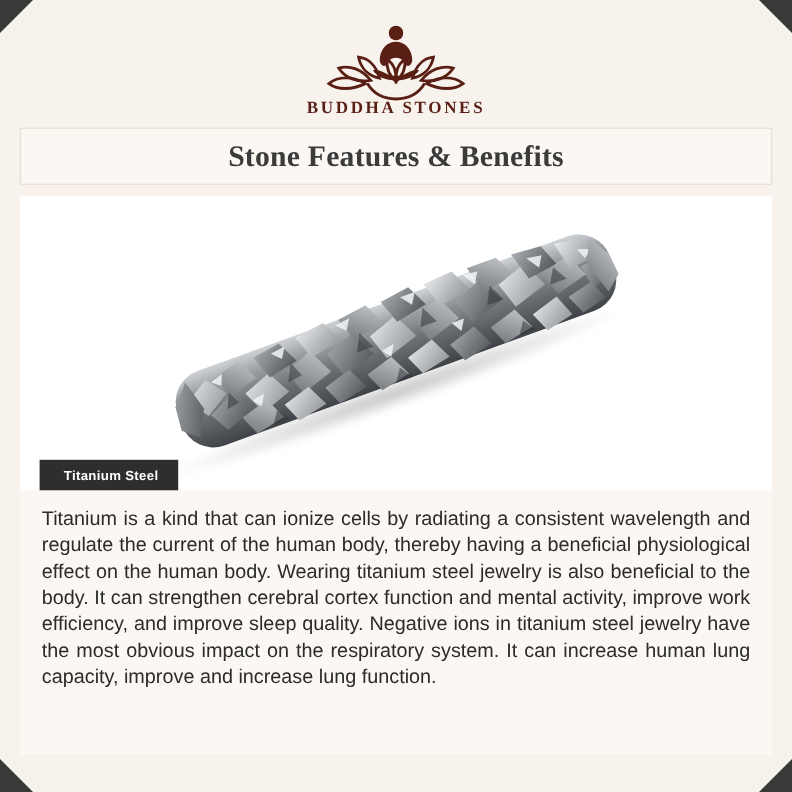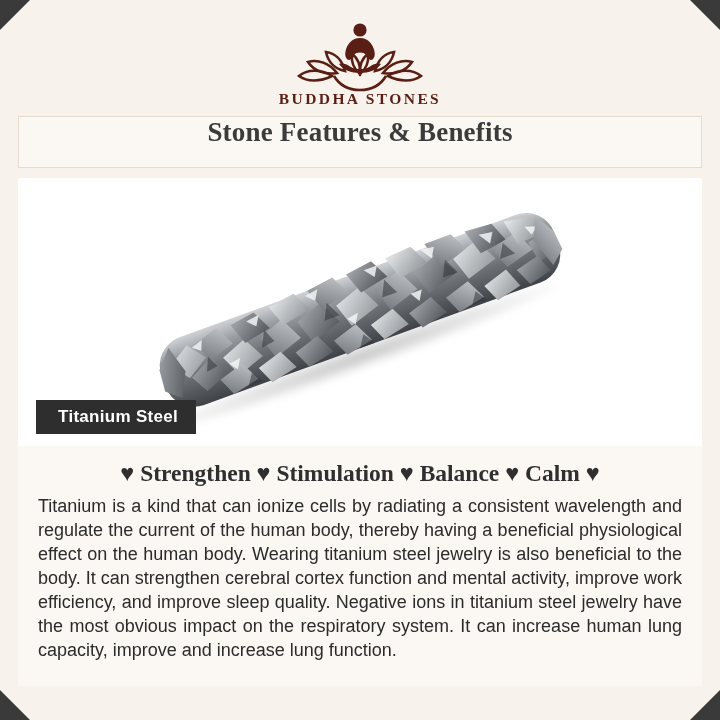--- a/index.html
+++ b/index.html
@@ -73,20 +73,21 @@
   }
 
   
   .title-wrap {
     position: relative;
     margin: 6px 18px 0 18px;
     background: #fbf7f2;
     border: 1px solid #e6dbcf;
     height: 50px;
     display: flex;
+    align-items: center;
     justify-content: center;
   }
   .title-text {
     font-family: "Liberation Serif", serif;
     font-weight: bold;
     font-size: 27px;
     color: #3b3b3b;
     letter-spacing: 0.2px;
   }
 
@@ -114,26 +115,26 @@
     width: 420px;
     height: 26px;
     background: radial-gradient(ellipse at center, rgba(0,0,0,0.22) 0%, rgba(0,0,0,0.06) 55%, rgba(0,0,0,0) 75%);
     filter: blur(3px);
   }
 
   
   .tag {
     position: absolute;
     left: 18px;
-    bottom: 12px;
+    bottom: 0;
     background: #2e2e2e;
     color: #ffffff;
     padding: 7px 18px 7px 22px;
     font-weight: bold;
-    font-size: 17px;
+    font-size: 12px;
     letter-spacing: 0.3px;
     z-index: 6;
   }
 
   
   .benefits {
     margin: 0 18px;
     padding: 14px 18px 10px 18px;
     background: #fbf7f2;
     box-sizing: border-box;
@@ -285,17 +286,16 @@
       </g>
 
       <polygon points="6,40 22,22 30,50 18,74 4,62" fill="url(#facetB)"></polygon>
       <polygon points="424,44 412,24 402,46 412,76 426,64" fill="url(#facetC)"></polygon>
     </svg>
 
     <div class="tag">Titanium Steel</div>
   </div>
 
   <div class="benefits">
-    <div class="benefit-line">♥ Strengthen ♥ Stimulation ♥ Balance ♥ Calm ♥</div>
     <p class="desc">Titanium is a kind that can ionize cells by radiating a consistent wavelength and regulate the current of the human body, thereby having a beneficial physiological effect on the human body. Wearing titanium steel jewelry is also beneficial to the body. It can strengthen cerebral cortex function and mental activity, improve work efficiency, and improve sleep quality. Negative ions in titanium steel jewelry have the most obvious impact on the respiratory system. It can increase human lung capacity, improve and increase lung function.</p>
   </div>
 
 </div>
 
 </body></html>

